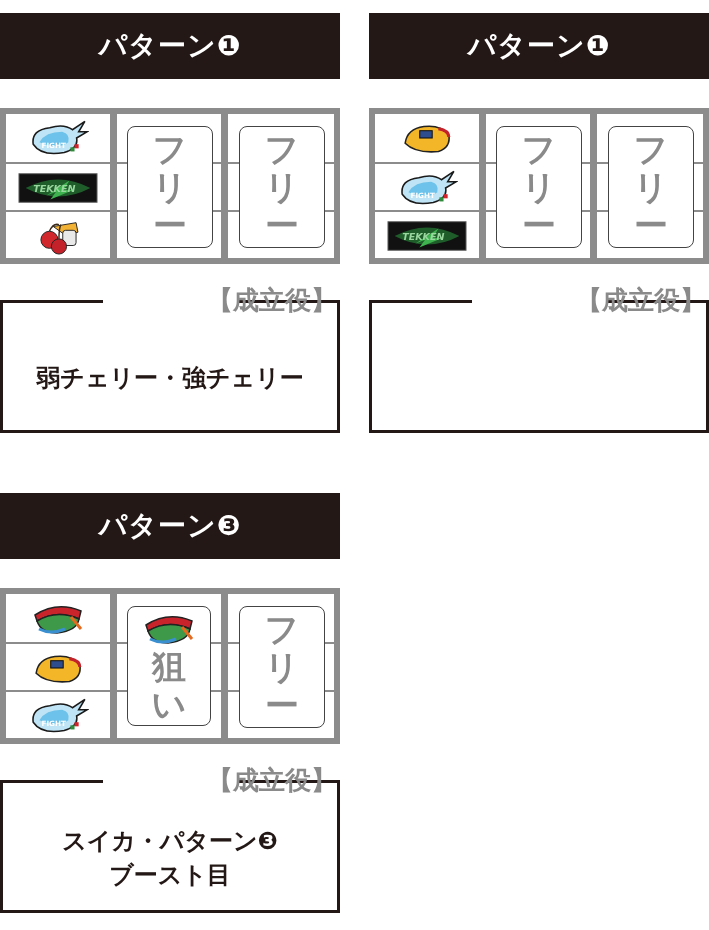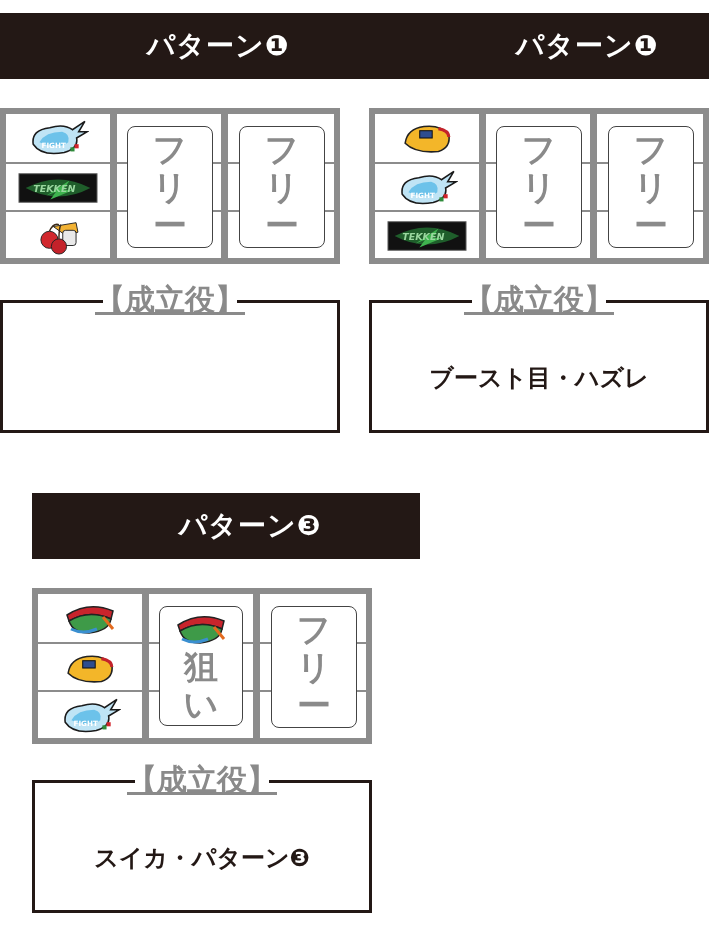--- a/index.html
+++ b/index.html
@@ -1,37 +1,37 @@
 <!DOCTYPE html>
 <html><head>
 <meta charset="utf-8">
 <style>
   html,body{margin:0;padding:0;background:#fff;}
   body{width:709px;height:930px;position:relative;overflow:hidden;
        font-family:"DejaVu Sans","Liberation Sans",sans-serif;}
   .pattern{position:absolute;width:340px;}
   .hdr{position:absolute;left:0;top:13px;width:340px;height:66px;background:#231815;
-       color:#fff;font-weight:bold;font-size:28px;display:flex;align-items:center;justify-content:center;letter-spacing:1px;padding-left:48px;}
+       color:#fff;font-weight:bold;font-size:28px;display:flex;align-items:center;justify-content:center;letter-spacing:1px;}
   .reel{position:absolute;left:0;top:108px;width:340px;height:156px;background:#8c8c8c;}
   .col{position:absolute;top:6px;height:144px;background:#fff;}
   .col.c1{left:6px;width:104px;}
   .col.c2{left:117px;width:104px;}
   .col.c3{left:228px;width:106px;}
   .cell{position:absolute;left:0;width:100%;height:48px;display:flex;align-items:center;justify-content:center;}
   .cell.r0{top:0;}
   .cell.r1{top:48px;border-top:2px solid #8c8c8c;}
   .cell.r2{top:96px;border-top:2px solid #8c8c8c;}
   .hline{position:absolute;left:0;width:100%;height:2px;background:#8c8c8c;}
   .card{position:absolute;left:10px;top:12px;width:84px;height:120px;background:#fff;border:1.5px solid #444;border-radius:8px;
         display:flex;flex-direction:column;align-items:center;justify-content:center;color:#8a8a8a;font-weight:bold;font-size:34px;line-height:38px;}
   .col.c3 .card{left:11px;}
   .box{position:absolute;left:0;top:300px;width:334px;height:130px;border:3px solid #231815;border-top:none;}
   .box .tl{position:absolute;top:0;left:0;height:3px;background:#231815;}
   .box .tr{position:absolute;top:0;right:0;height:3px;background:#231815;}
-  .box .label{position:absolute;top:-14px;left:0;right:0;text-align:center;color:#8a8a8a;font-weight:bold;font-size:30px;line-height:28px;text-decoration:underline;}
+  .box .label{position:absolute;top:-14px;left:0;right:0;text-align:right;color:#8a8a8a;font-weight:bold;font-size:26px;line-height:28px;}
   .box .txt{position:absolute;left:0;right:0;top:34px;bottom:0;display:flex;flex-direction:column;align-items:center;justify-content:center;
             color:#231815;font-weight:bold;font-size:24px;line-height:34px;padding-bottom:8px;}
   
   .sym{display:block;}
 </style>
 </head>
 <body>
 
 <svg width="0" height="0" style="position:absolute">
   <defs>
@@ -105,20 +105,23 @@
         <span>フ</span>
         <span>リ</span>
         <span>ー</span>
       </div>
     </div>
   </div>
   <div class="box">
     <div class="tl" style="width:100px"></div>
       <div class="tr" style="width:100px"></div>
     <div class="label">【成立役】</div>
+    <div class="txt">
+      <span>弱チェリー・強チェリー</span>
+    </div>
   </div>
 </div>
 
 <div class="pattern" style="left:369px;top:0;height:440px;">
   <div class="hdr">パターン❶</div>
   <div class="reel">
     <div class="col c1">
       <div class="cell r0">
           <svg class="sym" width="52" height="36">
             <use href="#s-bell"></use>
@@ -152,26 +155,25 @@
         <span>リ</span>
         <span>ー</span>
       </div>
     </div>
   </div>
   <div class="box">
     <div class="tl" style="width:100px"></div>
       <div class="tr" style="width:100px"></div>
     <div class="label">【成立役】</div>
     <div class="txt">
-      <span>ブースト目・ハズレ</span>
     </div>
   </div>
 </div>
 
-<div class="pattern" style="left:0;top:480px;height:440px;margin-left:32px;">
+<div class="pattern" style="left:0;top:480px;height:440px;">
   <div class="hdr">パターン❸</div>
   <div class="reel">
     <div class="col c1">
       <div class="cell r0">
           <svg class="sym" width="54" height="38">
             <use href="#s-watermelon"></use>
           </svg>
         </div>
       <div class="cell r1">
           <svg class="sym" width="52" height="36">
@@ -204,15 +206,16 @@
         <span>ー</span>
       </div>
     </div>
   </div>
   <div class="box">
     <div class="tl" style="width:100px"></div>
       <div class="tr" style="width:100px"></div>
     <div class="label">【成立役】</div>
     <div class="txt">
       <span>スイカ・パターン❸</span>
+      <span>ブースト目</span>
     </div>
   </div>
 </div>
 
 </body></html>

